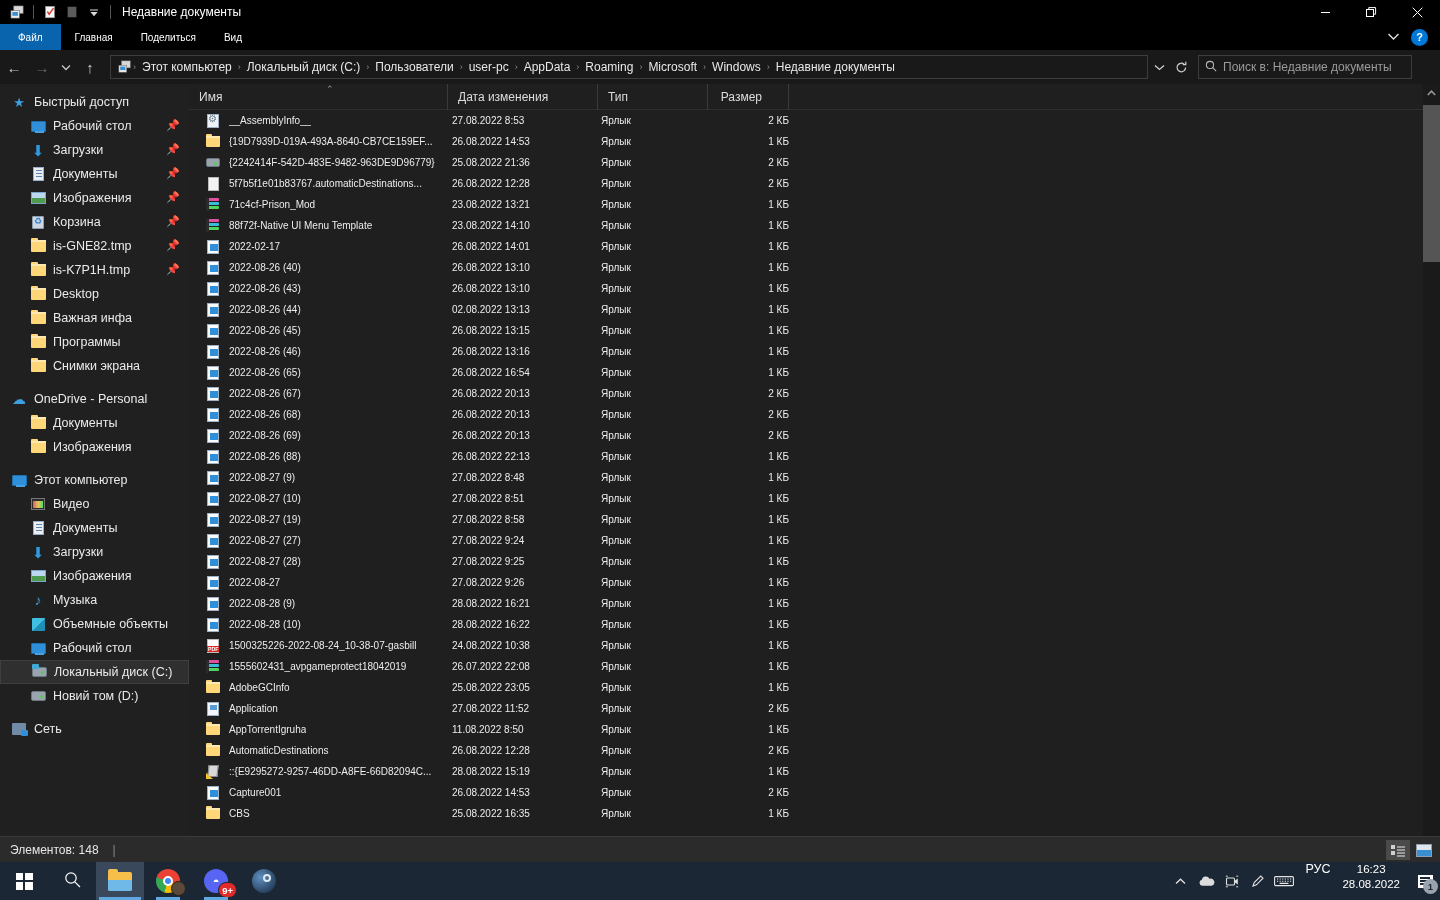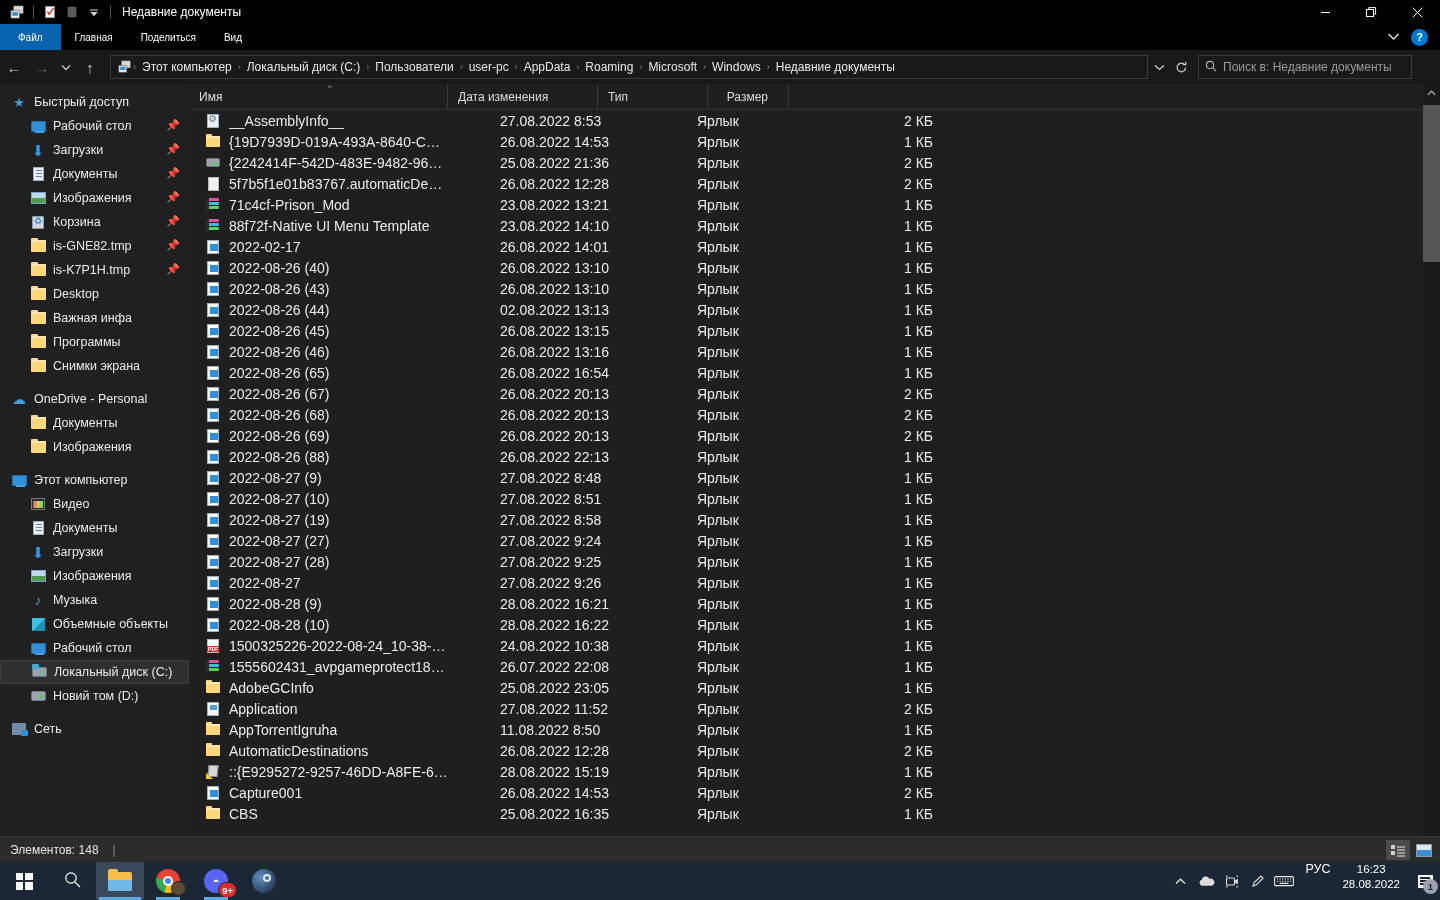--- a/index.html
+++ b/index.html
@@ -146,31 +146,31 @@
   }
   .colhead {
     position: absolute; top: 0; left: 0; width: 1251px; height: 26px;
     display: flex; align-items: center; border-bottom: 1px solid #2e2e2e;
   }
   .colh {
     height: 26px; display: flex; align-items: center;
     font-size: 12px; color: #dcdcdc; position: relative;
     border-right: 1px solid #3a3a3a; padding-left: 10px;
   }
-  .colh.num { justify-content: flex-end; padding-right: 20px; padding-left: 0; }
+  .colh.num { justify-content: flex-end; padding-right: 26px; padding-left: 0; }
   .sortarrow {
     position: absolute; left: 137px; top: 0px; color: #9a9a9a; font-size: 9px;
   }
   .rows {
     position: absolute; top: 26px; left: 0; width: 1251px; height: 726px;
     overflow: hidden;
   }
   .row {
     height: 21px; display: flex; align-items: center;
-    font-size: 14px; color: #ececec; white-space: nowrap; gap: 48px;
+    font-size: 10px; color: #ececec; white-space: nowrap;
   }
   .c-name { width: 259px; display: flex; align-items: center; padding-left: 16px; overflow: hidden; }
   .c-name .fico { width: 16px; height: 16px; margin-right: 8px; flex: 0 0 16px; display:flex;align-items:center;justify-content:center;}
   .c-name .ftext { overflow: hidden; text-overflow: ellipsis; }
   .c-date { width: 150px; padding-left: 4px; color: #ececec; }
   .c-type { width: 110px; padding-left: 3px; color: #ececec; }
   .c-size { width: 81px; text-align: right; color: #ececec; }
 
   
   .f-gear{width:12px;height:14px;background:#eef2f7;border:1px solid #9fb2c4;position:relative;}

